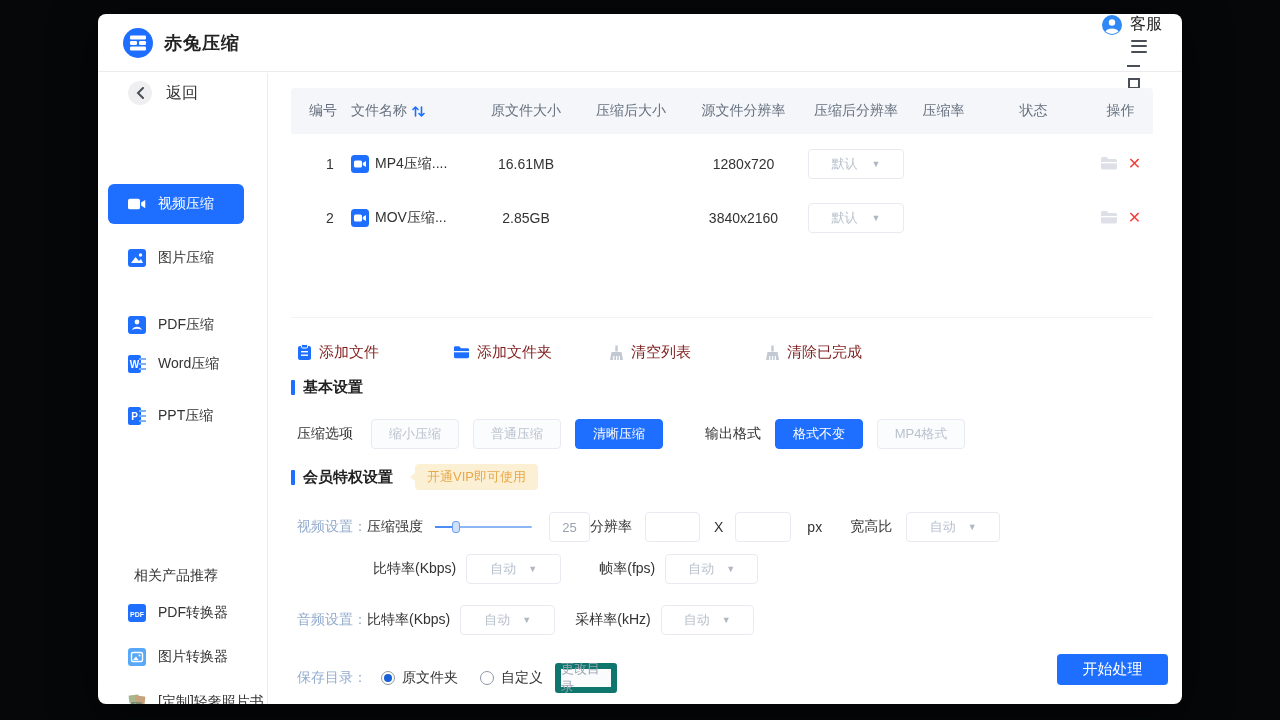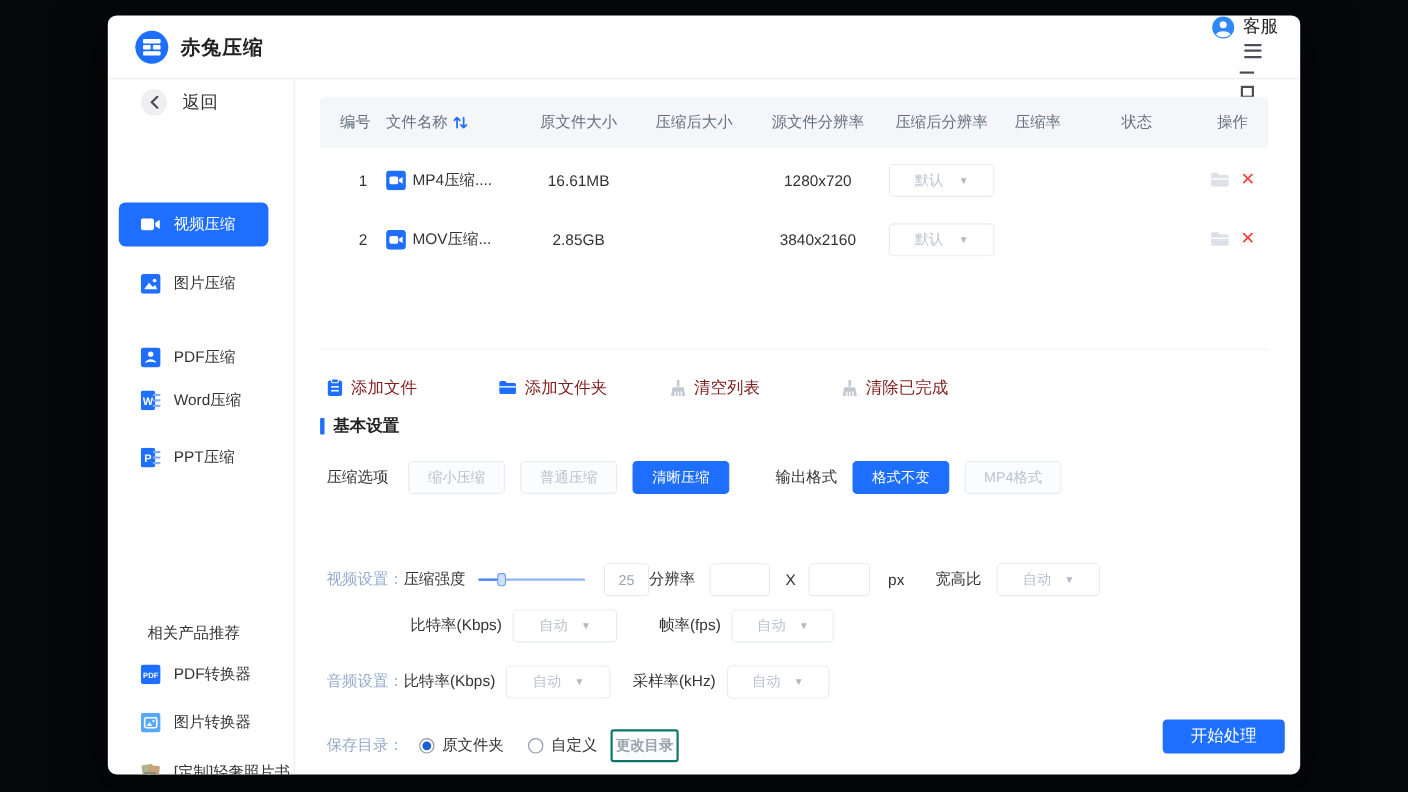--- a/index.html
+++ b/index.html
@@ -87,22 +87,22 @@
   .tin { height:30px; border:1px solid #e7ebf1; border-radius:4px; font-size:13px; color:#9aa4b0;
          text-align:center; background:#fff; outline:none; }
   .dd { height:30px; border:1px solid #e7ebf1; border-radius:4px; background:#fff; display:flex;
         align-items:center; justify-content:center; gap:12px; cursor:pointer; }
   .dd .val { font-size:13px; color:#b9c2ce; }
 
   .radio { width:14px; height:14px; border-radius:50%; border:1px solid #8d99a8; background:#fff;
            display:inline-flex; align-items:center; justify-content:center; cursor:pointer; }
   .radio.sel::after { content:""; width:8px; height:8px; border-radius:50%; background:#1760d6; }
   .path-input { width:210px; text-align:left; padding:0 8px; color:#3c4450; font-size:13px; }
-  .chg-btn { margin-left:12px; width:62px; height:30px; border:2px solid #0f766e; border-radius:3px; background:#fafbfc;
-             font-size:13px; color:#9aa4b0; display:flex; align-items:center; justify-content:center; cursor:pointer;font-weight:bold; }
+  .chg-btn { margin-left:12px; width:62px; height:30px; border:6px solid #0f766e; border-radius:3px; background:#fafbfc;
+             font-size:13px; color:#9aa4b0; display:flex; align-items:center; justify-content:center; cursor:pointer; }
 
   .start-btn { position:absolute; left:788px; top:581px; width:111px; height:31px; background:#1e6eff; border-radius:4px;
                color:#fff; font-size:15px; display:flex; align-items:center; justify-content:center; cursor:pointer; }
 </style>
 </head>
 <body>
 
 <div class="window">
 
   <div class="titlebar">
@@ -367,20 +367,25 @@
     <div class="opt-row">
       <span class="opt-label">压缩选项</span>
       <span class="chip" style="margin-left:18px">缩小压缩</span>
       <span class="chip" style="margin-left:14px">普通压缩</span>
       <span class="chip on" style="margin-left:14px">清晰压缩</span>
       <span class="opt-label" style="margin-left:42px">输出格式</span>
       <span class="chip on" style="margin-left:14px">格式不变</span>
       <span class="chip" style="margin-left:14px">MP4格式</span>
     </div>
 
+    <div class="sec-title" style="top:391px">
+      <span class="sec-bar"></span>
+      <span class="sec-txt">会员特权设置</span>
+      <span class="vip-badge">开通VIP即可使用</span>
+    </div>
 
     <div class="form-row" style="top:439px">
       <span class="lab-blue">视频设置：</span>
       <span class="lab-dark">压缩强度</span>
       <span class="slider">
         <span class="track"></span>
           <span class="fill"></span>
         <span class="handle"></span>
       </span>
       <input class="tin" style="width: 41px; margin-left: 17px;" readonly="" value="25">

